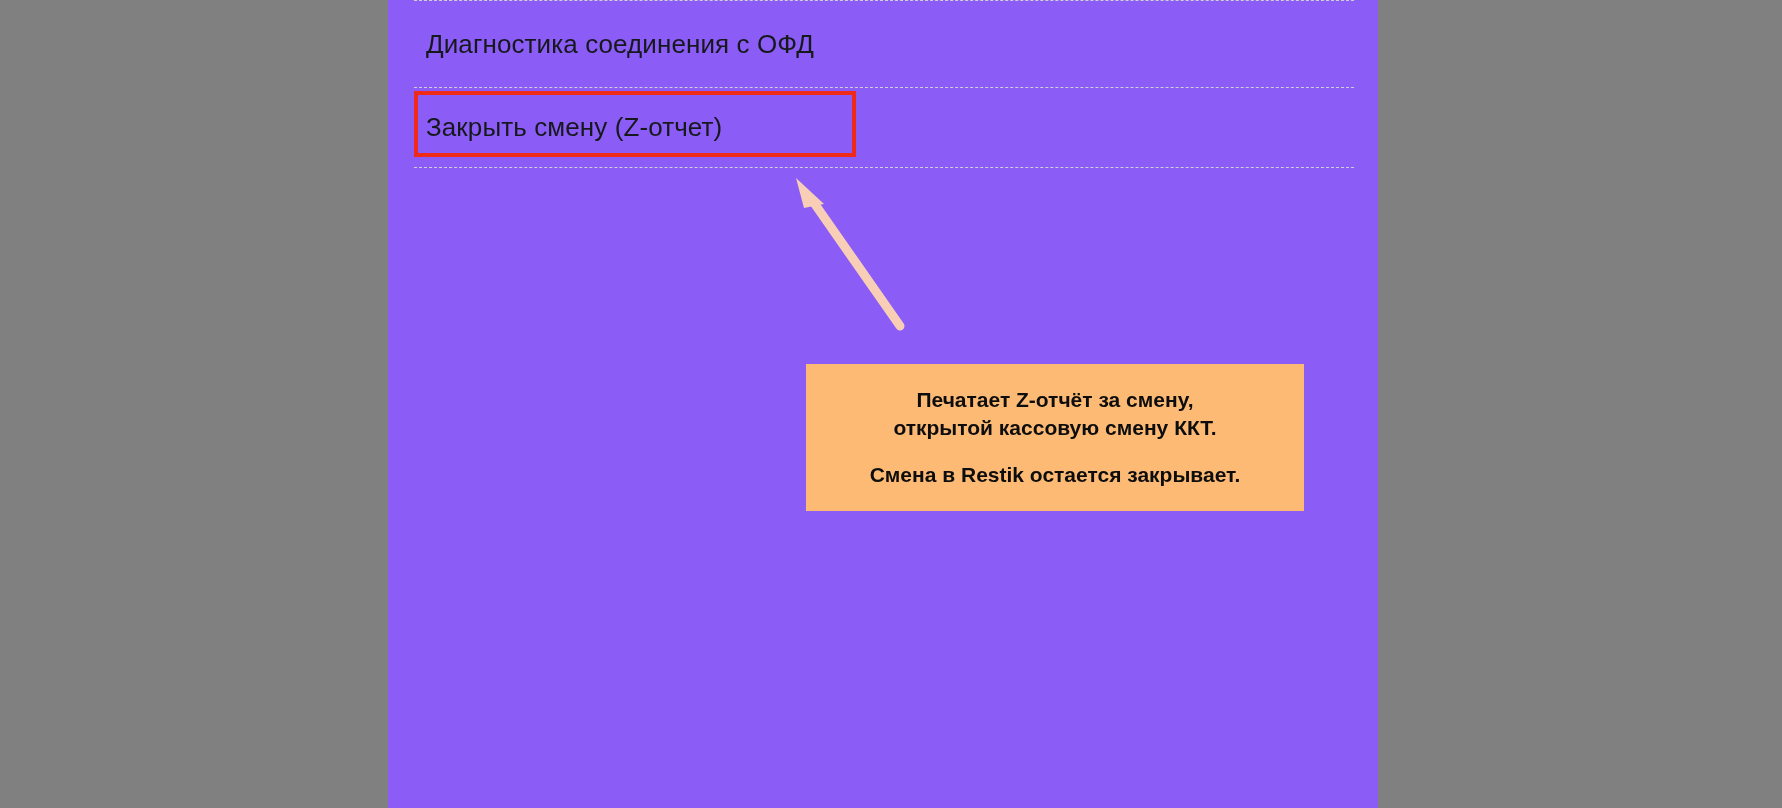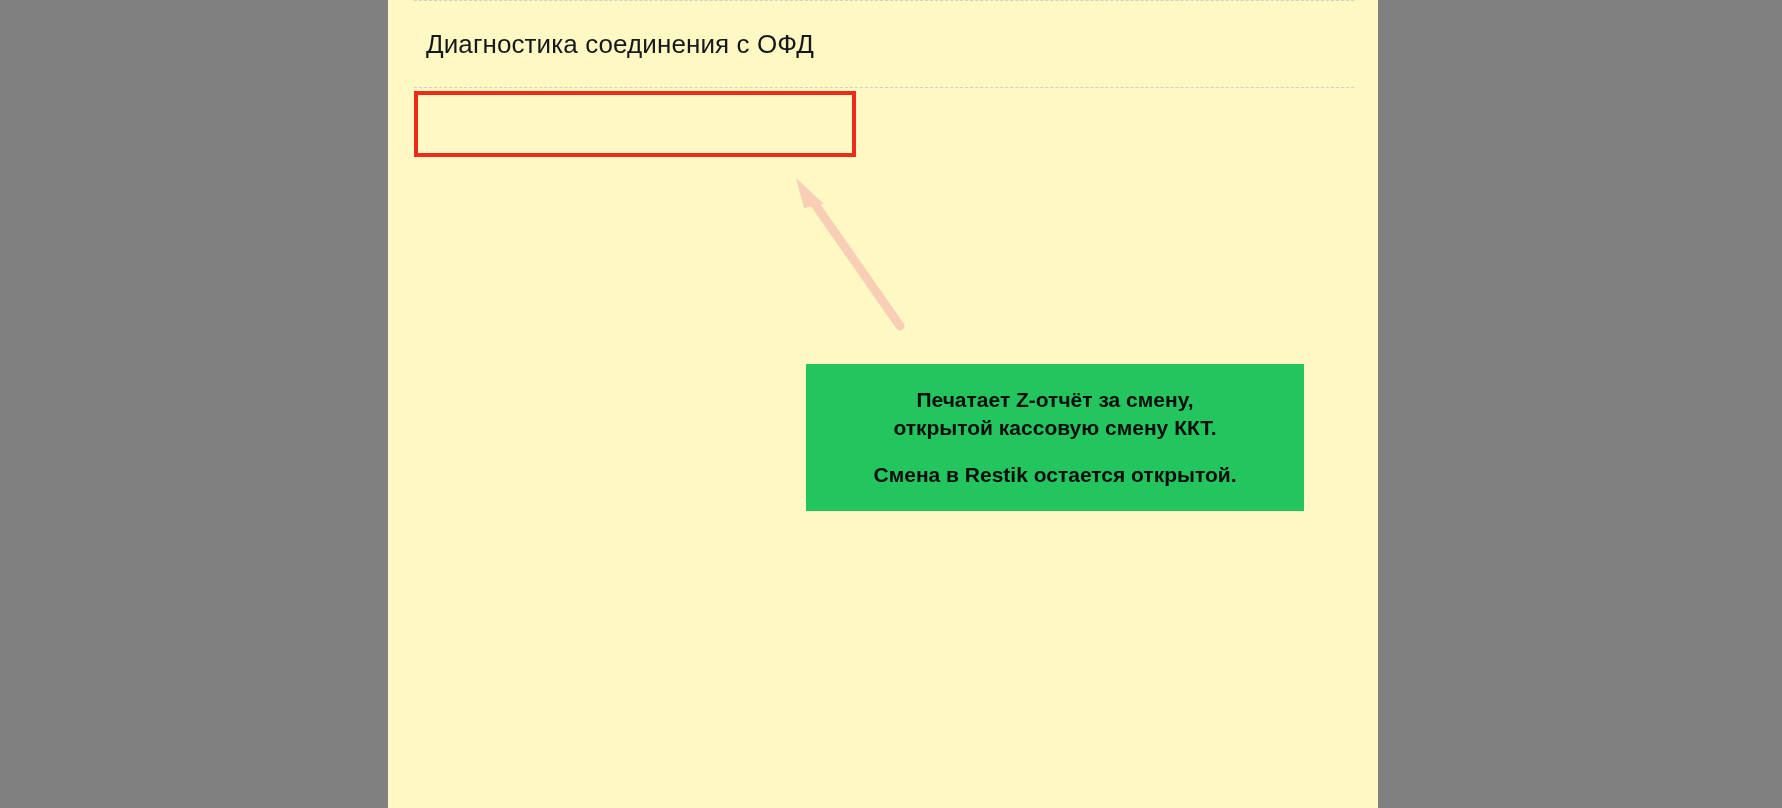--- a/index.html
+++ b/index.html
@@ -18,21 +18,21 @@
     width: 1782px;
     height: 808px;
   }
   
   #panel {
     position: absolute;
     left: 388px;
     top: 0;
     width: 990px;
     height: 808px;
-    background: #fef9c3;
+    background: #8b5cf6;
   }
   
   .menu-list {
     position: absolute;
     left: 26px;
     top: 0;
     width: 940px;
   }
   .menu-row {
     position: relative;
@@ -64,21 +64,21 @@
     box-sizing: border-box;
     pointer-events: none;
   }
   
   #callout {
     position: absolute;
     left: 806px;
     top: 364px;
     width: 498px;
     height: 147px;
-    background: #22c55e;
+    background: #fdba74;
     display: flex;
     flex-direction: column;
     justify-content: center;
     align-items: center;
     text-align: center;
     box-sizing: border-box;
     padding: 8px 10px;
   }
   #callout .line {
     font-size: 21px;
@@ -105,32 +105,35 @@
 <div id="screen">
 
   <div id="panel">
 
     <div class="menu-list">
 
       <div class="menu-row first">
         <span class="menu-label">Диагностика соединения с ОФД</span>
       </div>
 
+      <div class="menu-row">
+        <span class="menu-label">Закрыть смену (Z-отчет)</span>
+      </div>
 
     </div>
 
   </div>
 
   <div id="highlight-box"></div>
 
   <svg id="arrow" viewBox="0 0 140 200">
     <line x1="22" y1="22" x2="110" y2="148" stroke="#f8cfb6" stroke-width="9" stroke-linecap="round"></line>
     <polygon points="6,0 34,26 14,30" fill="#f8cfb6"></polygon>
   </svg>
 
   <div id="callout">
     <div class="line">Печатает Z-отчёт за смену,</div>
     <div class="line">открытой кассовую смену ККТ.</div>
     <div class="spacer"></div>
-    <div class="line">Смена в Restik остается открытой.</div>
+    <div class="line">Смена в Restik остается закрывает.</div>
   </div>
 
 </div>
 
 </body></html>

